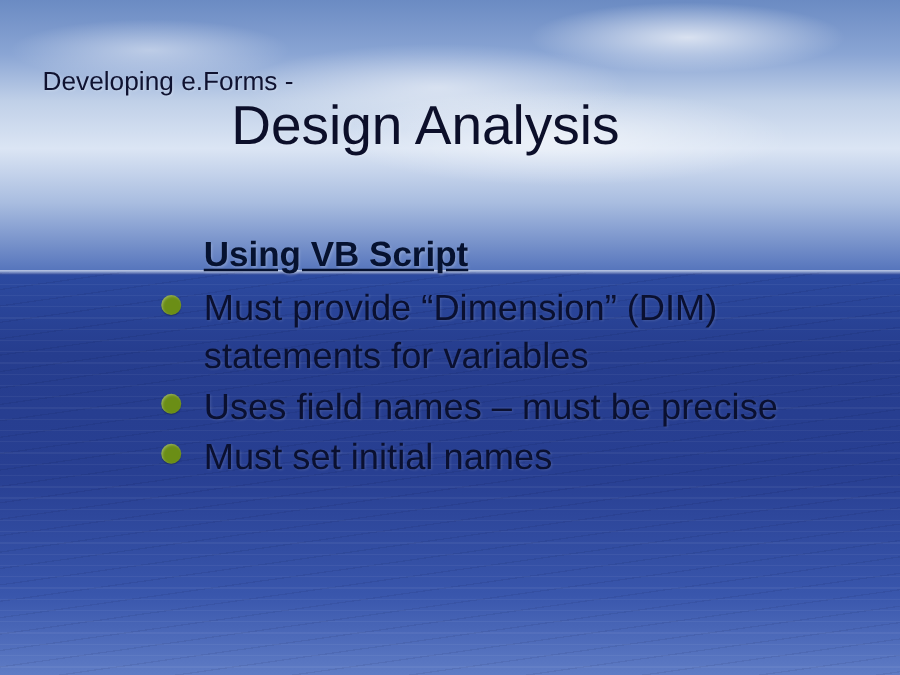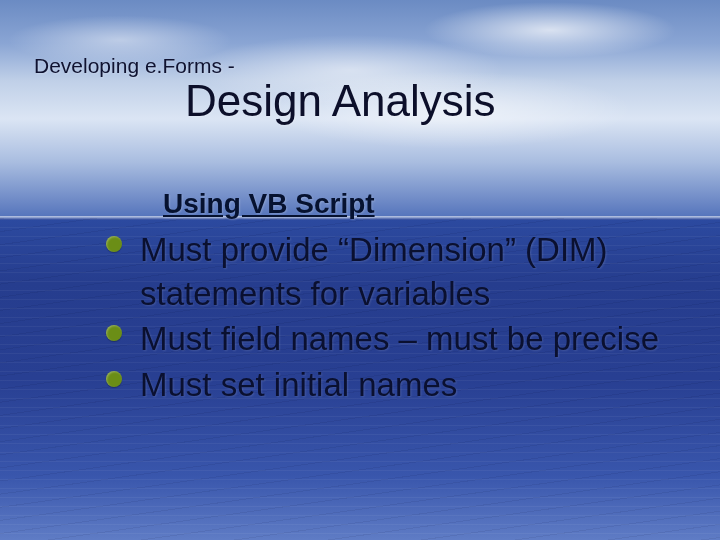--- a/index.html
+++ b/index.html
@@ -118,27 +118,27 @@
     font-size: 28px;
     font-weight: 700;
     text-decoration: underline;
     text-shadow: 1px 1px 2px rgba(255,255,255,0.2);
     margin-left: 48px;
   }
 
   ul.bullets {
     position: absolute;
     top: 228px;
-    left: 102px;
+    left: 125px;
     right: 60px;
     list-style: none;
     padding: 0;
     margin: 0;
     color: #0a1030;
-    font-size: 33px;
+    font-size: 29px;
     line-height: 1.32;
   }
   ul.bullets li {
     position: relative;
     padding-left: 38px;
     margin: 0 0 2px 0;
     text-shadow: 1px 1px 2px rgba(255,255,255,0.12);
   }
   ul.bullets li::before {
     content: "";
@@ -161,17 +161,17 @@
   <div class="horizon"></div>
   <div class="waves"></div>
 
   <div class="content">
     <div class="pretitle">Developing e.Forms -</div>
     <div class="title">Design Analysis</div>
     <div class="subheading">Using VB Script</div>
 
     <ul class="bullets">
       <li>Must provide “Dimension” (DIM) statements for variables</li>
-      <li>Must field names – must be precise</li>
+      <li>Uses field names – must be precise</li>
       <li>Must set initial names</li>
     </ul>
   </div>
 </div>
 
 </body></html>

